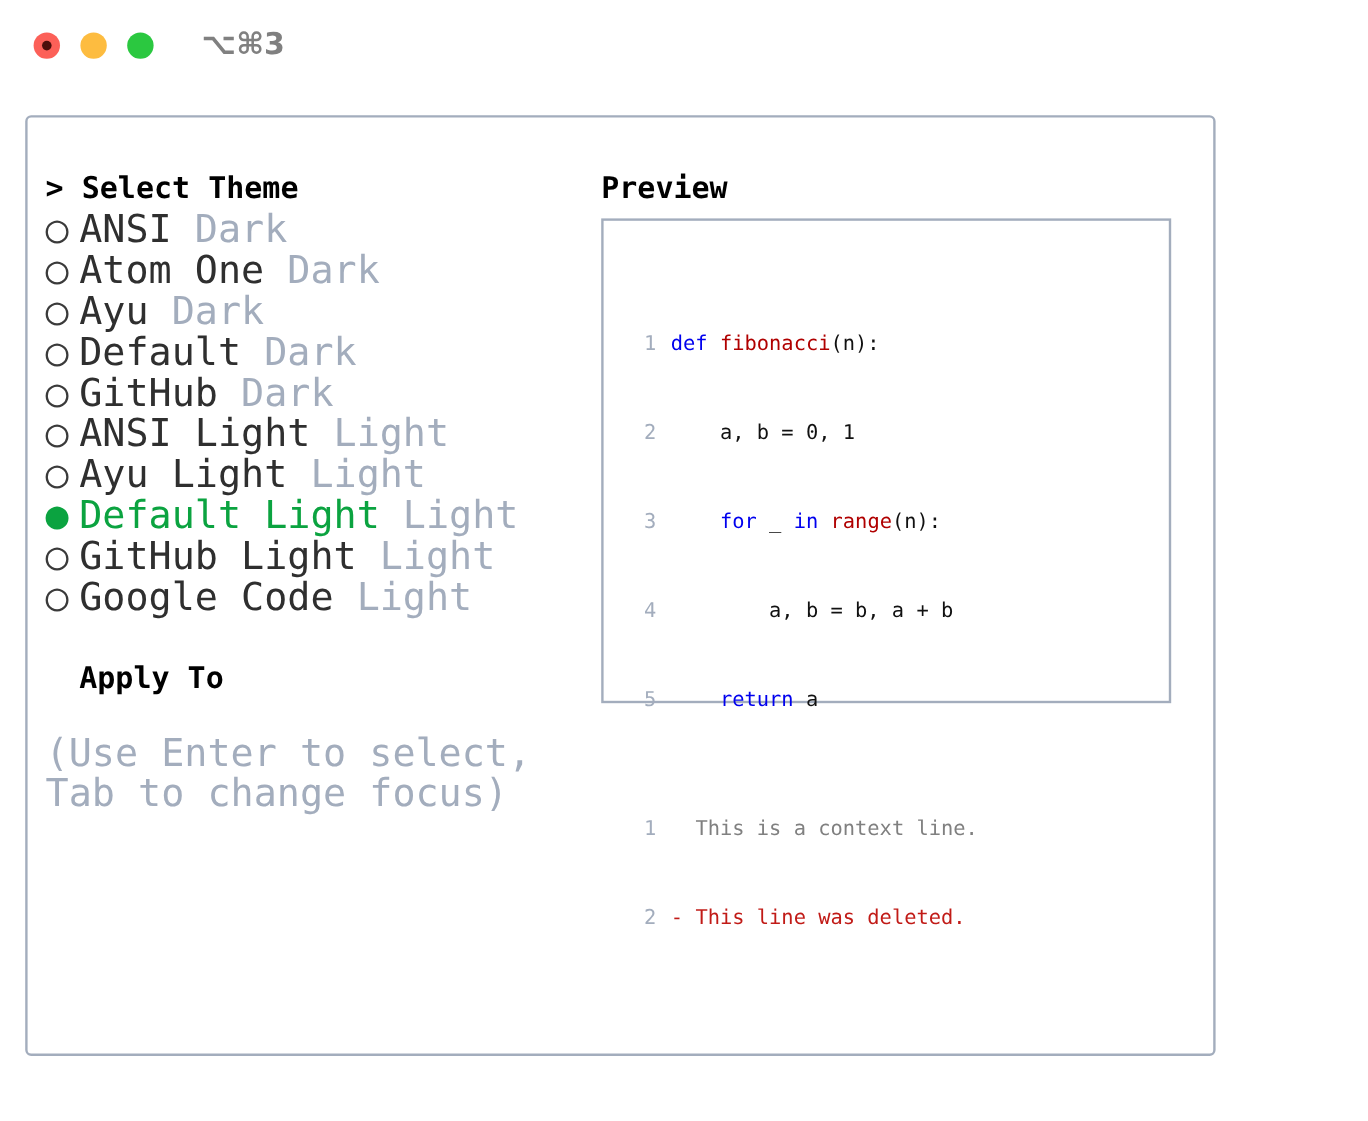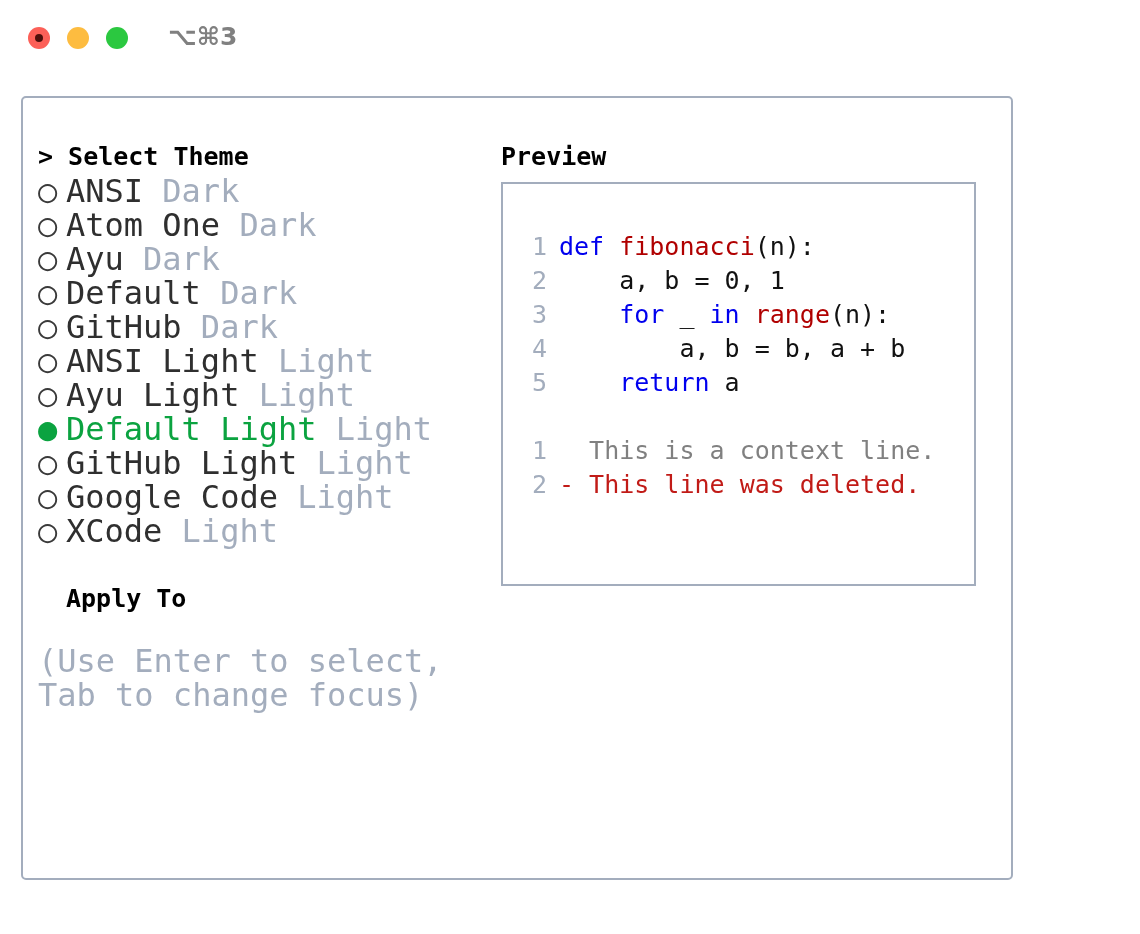--- a/index.html
+++ b/index.html
@@ -156,22 +156,23 @@
   }
   .code-area {
     position: absolute;
     left: 14px;
     top: 46px;
     right: 6px;
   }
   .code-line {
     height: 34px;
     line-height: 34px;
-    font-size: 25px;
+    font-size: 17px;
     white-space: pre;
+    margin-top: 40px;
   }
   .lineno {
     display: inline-block;
     width: 30px;
     text-align: right;
     color: #a3adbd;
     margin-right: 12px;
   }
   .tok-kw   { color: #0000ee; }
   .tok-fn   { color: #b00000; }
@@ -206,21 +207,20 @@
             <div class="opt-row"><span class="bullet">○ </span><span class="opt-label">ANSI</span><span class="opt-tag"> Dark</span></div>
             <div class="opt-row"><span class="bullet">○ </span><span class="opt-label">Atom One</span><span class="opt-tag"> Dark</span></div>
             <div class="opt-row"><span class="bullet">○ </span><span class="opt-label">Ayu</span><span class="opt-tag"> Dark</span></div>
             <div class="opt-row"><span class="bullet">○ </span><span class="opt-label">Default</span><span class="opt-tag"> Dark</span></div>
             <div class="opt-row"><span class="bullet">○ </span><span class="opt-label">GitHub</span><span class="opt-tag"> Dark</span></div>
             <div class="opt-row"><span class="bullet">○ </span><span class="opt-label">ANSI Light</span><span class="opt-tag"> Light</span></div>
             <div class="opt-row"><span class="bullet">○ </span><span class="opt-label">Ayu Light</span><span class="opt-tag"> Light</span></div>
             <div class="opt-row selected"><span class="bullet sel">● </span><span class="opt-label">Default Light</span><span class="opt-tag"> Light</span></div>
             <div class="opt-row"><span class="bullet">○ </span><span class="opt-label">GitHub Light</span><span class="opt-tag"> Light</span></div>
             <div class="opt-row"><span class="bullet">○ </span><span class="opt-label">Google Code</span><span class="opt-tag"> Light</span></div>
-            <div class="opt-row"><span class="bullet">○ </span><span class="opt-label">XCode</span><span class="opt-tag"> Light</span></div>
           </div>
 
         <div class="spacer-row"></div>
 
         <div class="section-header indented">Apply To</div>
 
 
         <div class="hint">(Use Enter to select, Tab to change focus)</div>
       </div>
 

